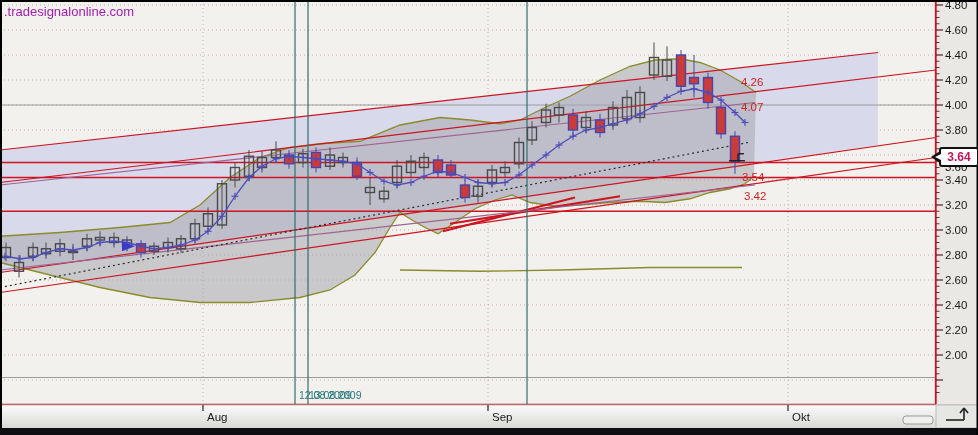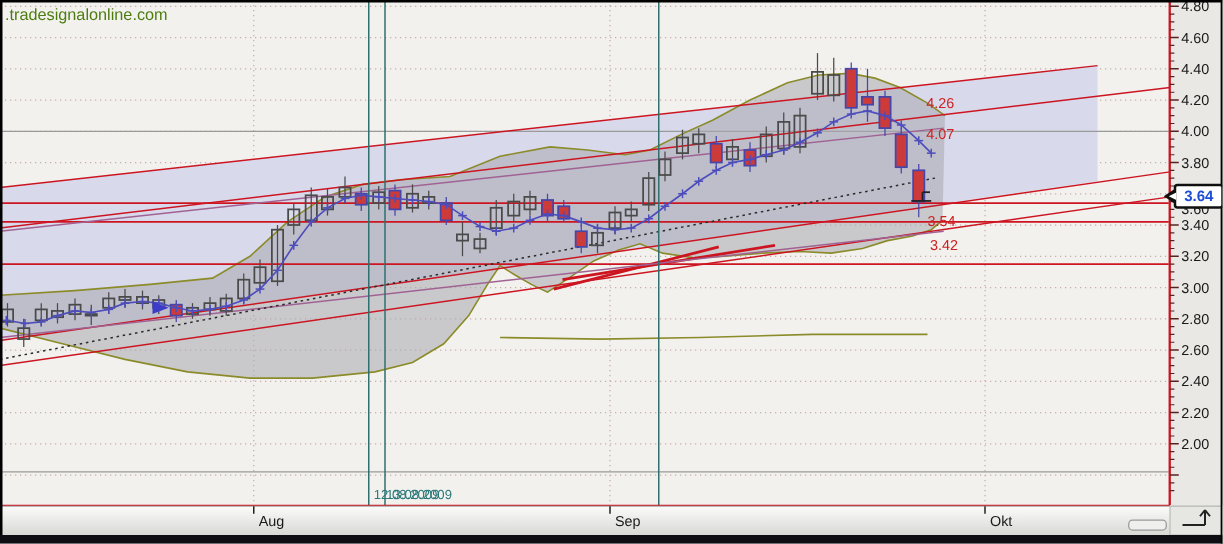--- a/index.html
+++ b/index.html
@@ -1,22 +1,22 @@
 <!DOCTYPE html>
 <html><head>
 <meta charset="utf-8">
 <style>
   html,body{margin:0;padding:0;background:#000;}
   .screen{position:relative;width:978px;height:435px;overflow:hidden;background:#f2f1ee;
           font-family:"Liberation Sans",sans-serif;}
   #chart-svg{position:absolute;left:0;top:0;}
-  .watermark{position:absolute;left:4px;top:4px;font-size:13px;color:#4d7c0f;letter-spacing:0px;}
+  .watermark{position:absolute;left:4px;top:4px;font-size:13px;color:#a21caf;letter-spacing:0px;}
   .price-tag{position:absolute;left:939px;top:147px;width:36px;height:16px;background:#fff;
              border:2px solid #101010;border-radius:3px;font-weight:bold;font-size:12px;
-             line-height:16px;text-align:center;color:#1d4ed8;z-index:5;}
+             line-height:16px;text-align:center;color:#be185d;z-index:5;}
   .price-tag:before{content:"";position:absolute;left:-10px;top:2px;width:0;height:0;
              border-top:6px solid transparent;border-bottom:6px solid transparent;
              border-right:9px solid #101010;}
   .price-tag:after{content:"";position:absolute;left:-6px;top:5px;width:0;height:0;
              border-top:3px solid transparent;border-bottom:3px solid transparent;
              border-right:6px solid #fff;}
 </style>
 </head>
 <body>
 

